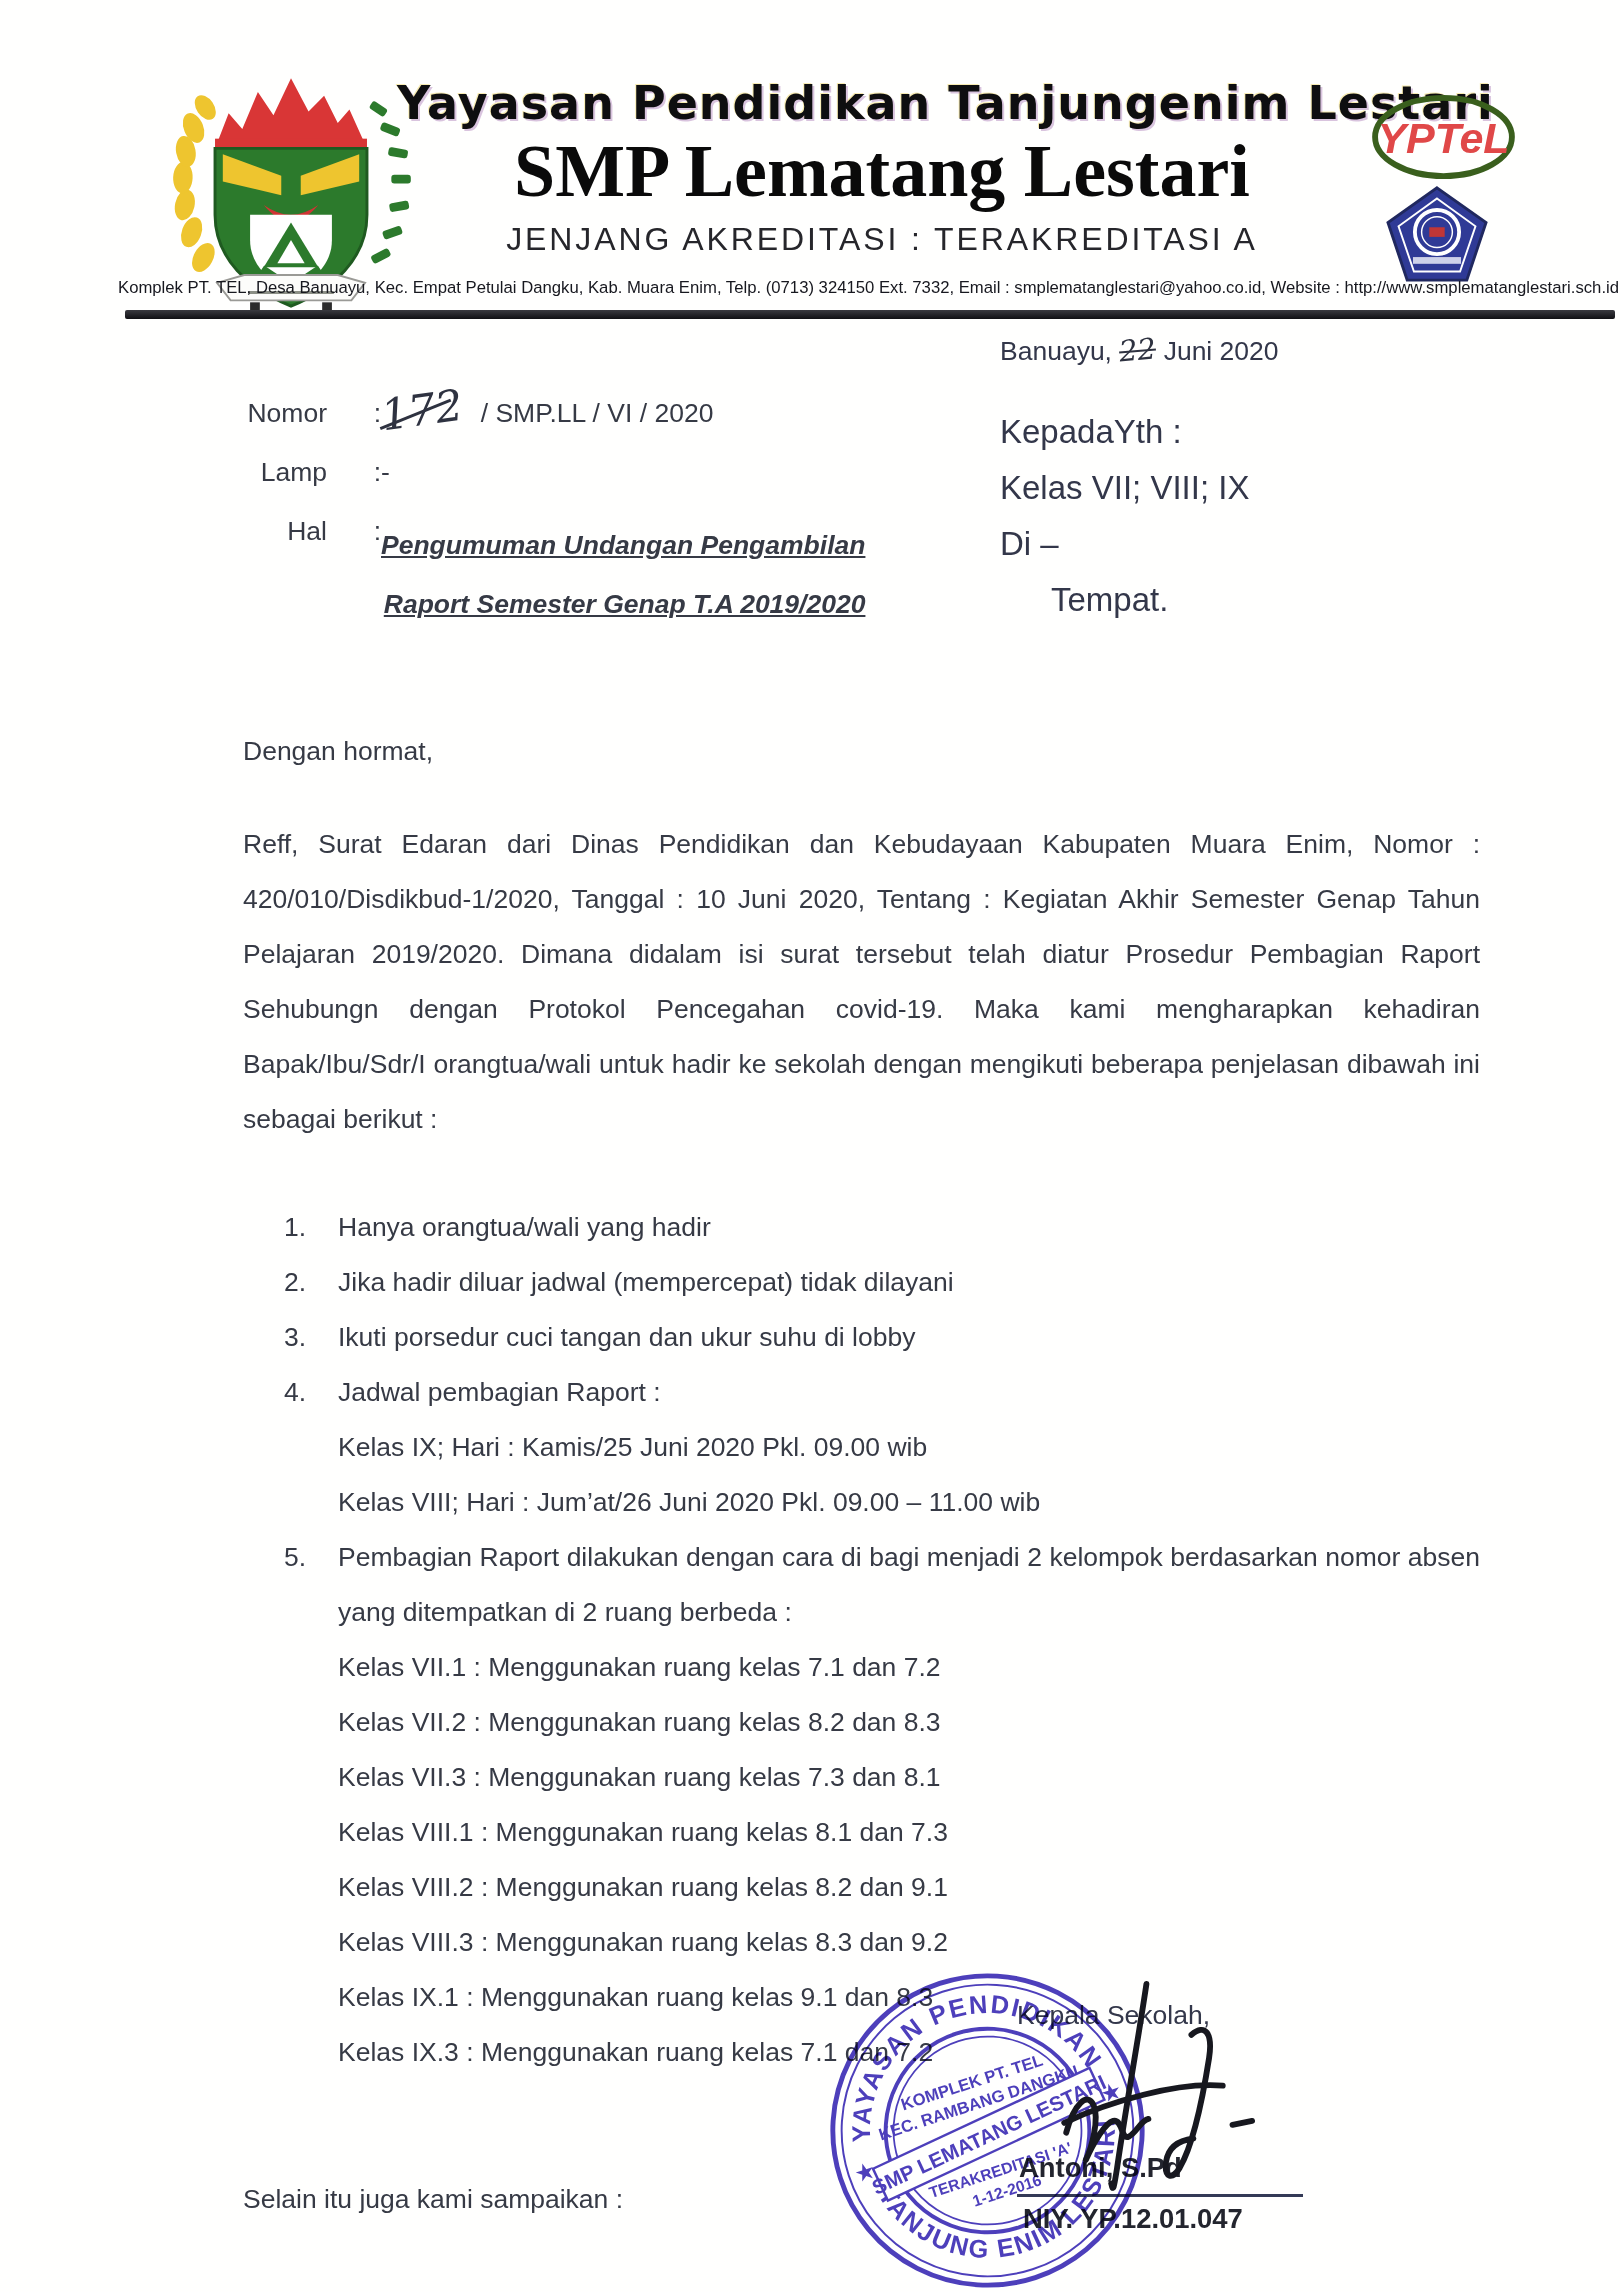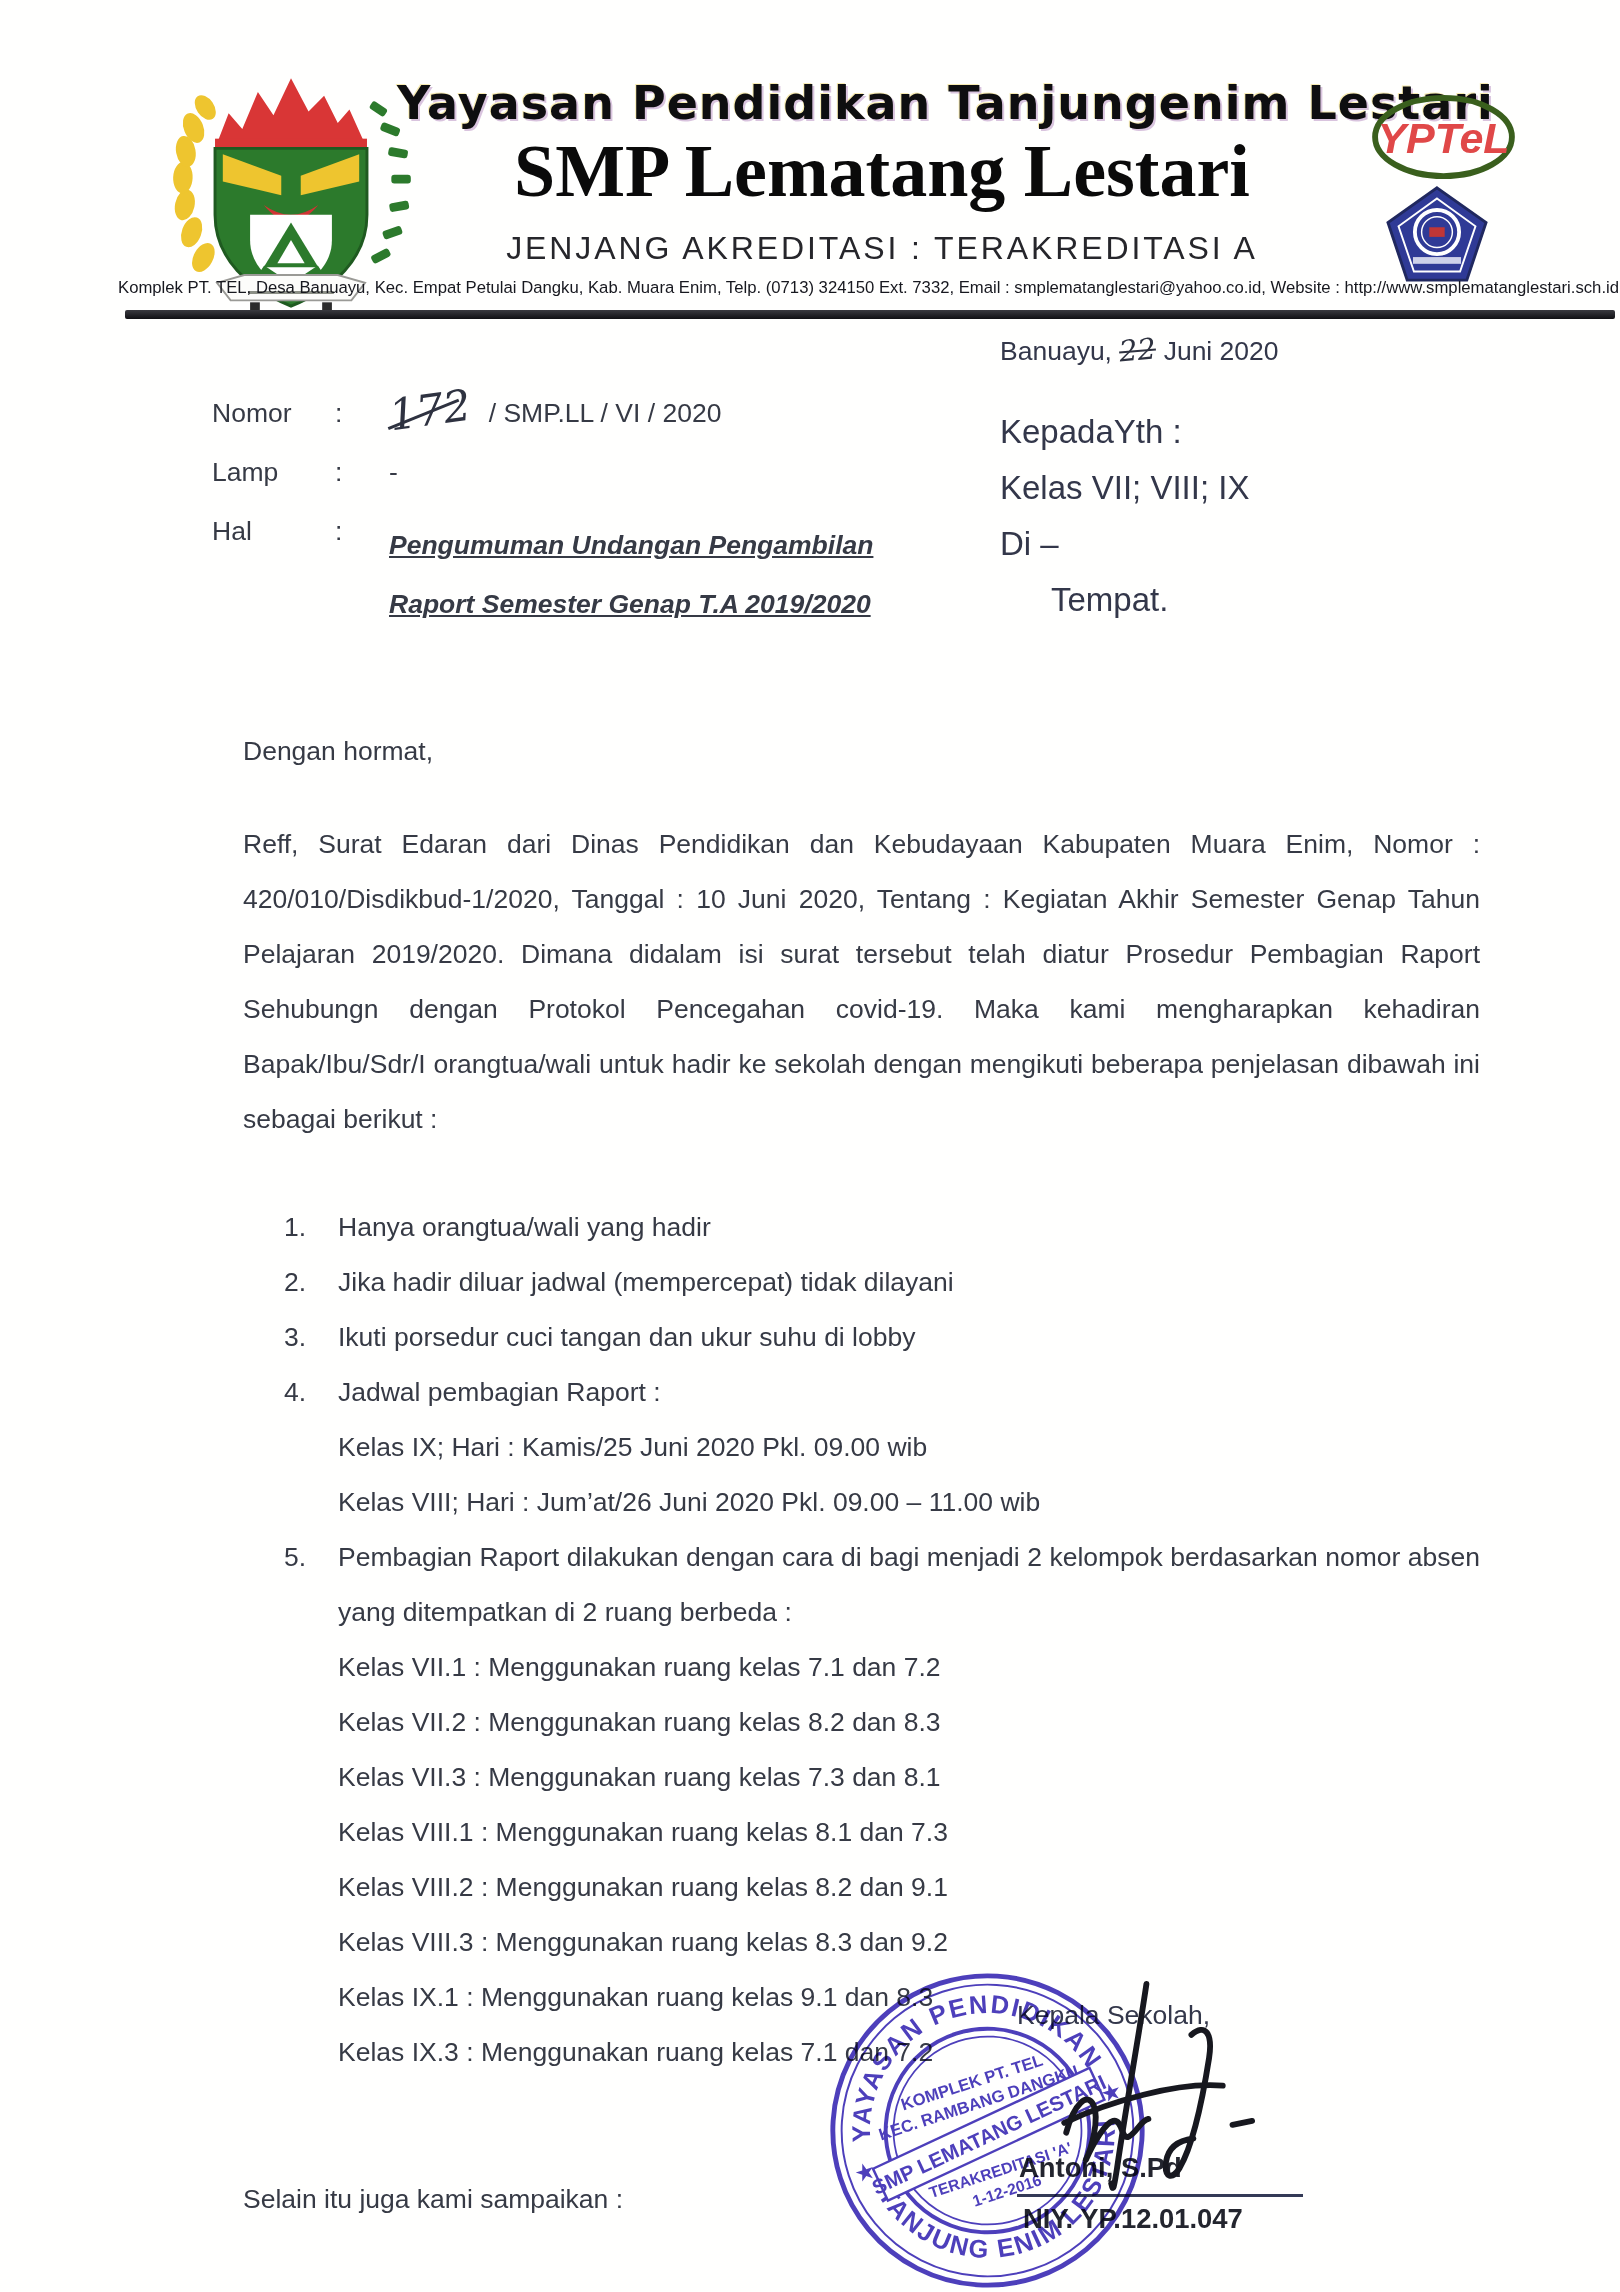--- a/index.html
+++ b/index.html
@@ -6,32 +6,32 @@
   .page{position:relative;width:1620px;height:2293px;background:#fffffe;overflow:hidden;
         font-family:"Liberation Sans",sans-serif;color:#363a45;}
   
   .crest{position:absolute;left:135px;top:51px;width:312px;height:263px;}
   .head-center{position:absolute;left:397px;top:76px;width:970px;text-align:center;}
   .foundation{font-family:"DejaVu Sans",sans-serif;font-weight:800;font-size:46px;color:#0e0e10;
               letter-spacing:1px;white-space:nowrap;
               text-shadow:2px 2px 0 rgba(130,60,150,.30), -1px -1px 0 rgba(235,200,40,.35);}
   .school{font-family:"Liberation Serif",serif;font-weight:700;font-size:74px;color:#0a0a0a;
           line-height:1.0;margin-top:3.9px;white-space:nowrap;}
-  .accred{font-size:32px;color:#26262b;letter-spacing:2.9px;margin-top:22px;white-space:nowrap;}
+  .accred{font-size:32px;color:#26262b;letter-spacing:2.9px;margin-top:13px;white-space:nowrap;}
   .contact{position:absolute;left:118px;top:278px;width:1490px;text-align:center;
            font-size:16.7px;color:#17181f;white-space:nowrap;}
   .rule{position:absolute;left:125px;top:310px;width:1490px;height:8.8px;
         background:linear-gradient(#3a3a40,#101014);border-radius:2px;}
   .logo-oval{position:absolute;left:1370px;top:94px;width:147px;height:86px;}
   .logo-pent{position:absolute;left:1384px;top:184px;width:106px;height:100px;}
   
   .dateline{position:absolute;left:1000px;top:333px;font-size:26.5px;color:#33374a;}
   .hand{font-family:"DejaVu Serif",serif;font-style:italic;color:#2e3240;display:inline-block;}
   .hand22{font-size:29px;transform:rotate(-5deg);text-decoration:line-through;}
-  .metal{position:absolute;left:212px;top:398px;font-size:26.5px;color:#363a45;}
+  .metal{position:absolute;left:204px;top:398px;font-size:26.5px;color:#363a45;text-align:right;}
   .mrow{display:flex;align-items:flex-start;}
   .mlabel{width:123px;}
   .mcolon{width:54px;}
   .hand172{font-size:43px;line-height:29px;transform:rotate(-8deg);position:relative;top:-2px;margin-right:17.6px;}
   .slash{position:absolute;left:-3.9px;top:15.7px;width:76px;height:2.9px;background:#2e3240;transform:rotate(-14deg);}
   .row-nomor{height:59px;}
   .row-lamp{height:59px;}
   .halval{font-weight:700;font-style:italic;text-decoration:underline;line-height:59px;}
   .recipient{position:absolute;left:1000px;top:404px;font-size:33px;color:#33374a;line-height:56px;}
   .tempat{padding-left:51px;}

